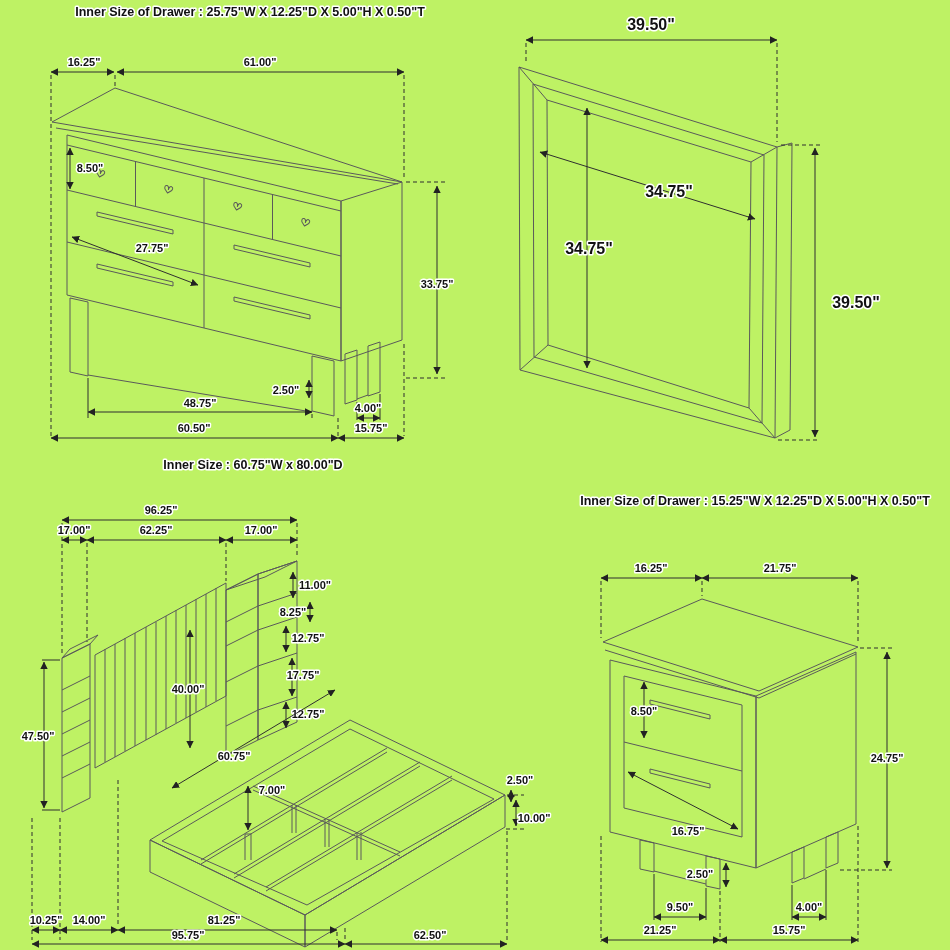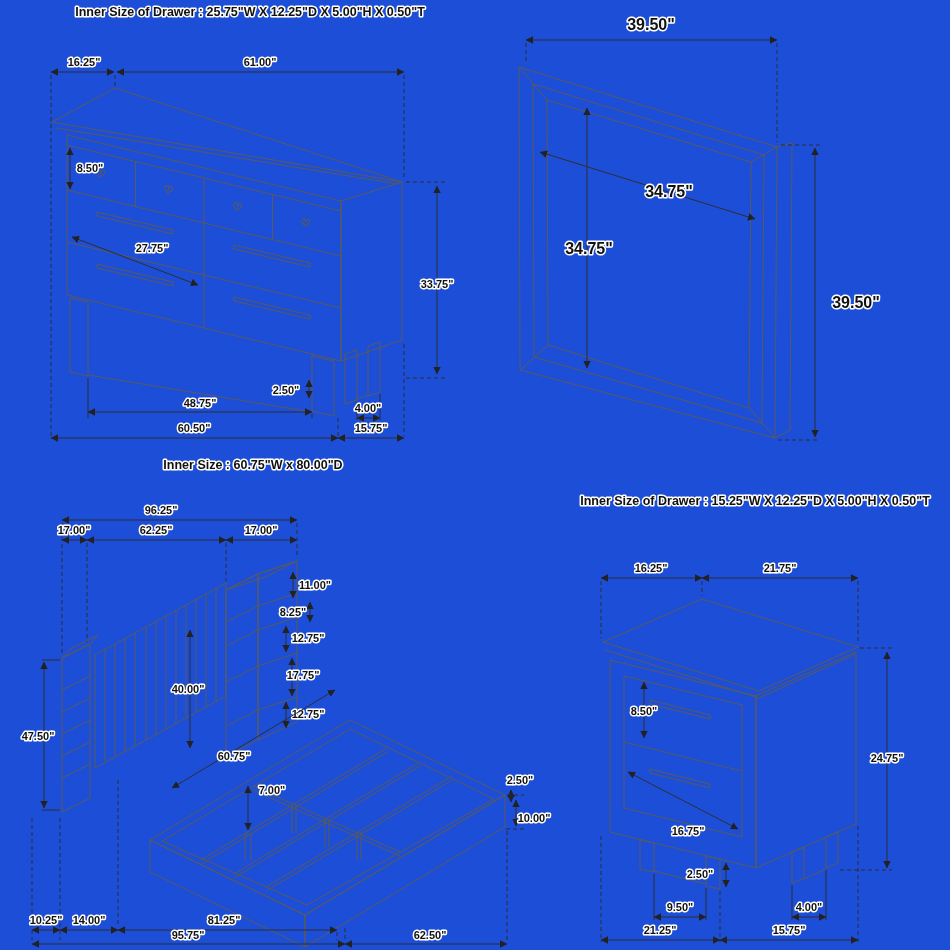--- a/index.html
+++ b/index.html
@@ -1,16 +1,16 @@
 <!DOCTYPE html>
 <html><head>
 <meta charset="utf-8">
 <style>
   html,body{margin:0;padding:0;background:#fff;}
-  #stage{position:relative;width:950px;height:950px;background:#1d4ed8;overflow:hidden;
+  #stage{position:relative;width:950px;height:950px;background:#bef264;overflow:hidden;
          font-family:"Liberation Sans",sans-serif;text-decoration:underline;}
   svg{position:absolute;display:block;}
   #dresser-svg{left:0;top:0;}
   #mirror-svg{left:475px;top:0;}
   #bed-svg{left:0;top:450px;}
   #nightstand-svg{left:560px;top:480px;}
   .fur{fill:none;stroke:#5a5a5a;stroke-width:1;stroke-linejoin:round;}
   .dim{fill:none;stroke:#2f2f2f;stroke-width:1;}
   .ext{fill:none;stroke:#2f2f2f;stroke-width:1;stroke-dasharray:4 3;}
   .lbl{font:bold 11px "Liberation Sans",sans-serif;fill:#111;text-anchor:middle;

